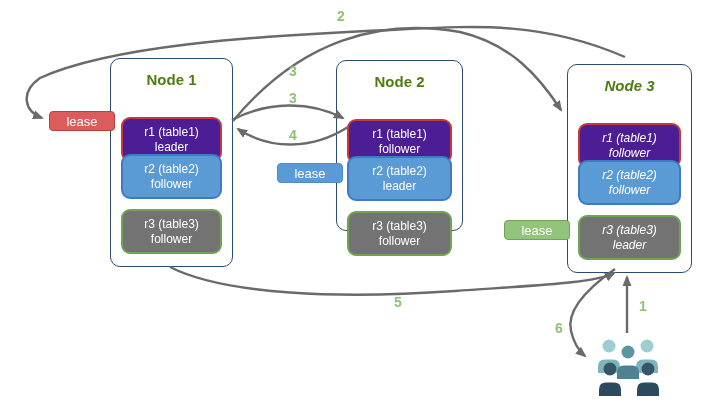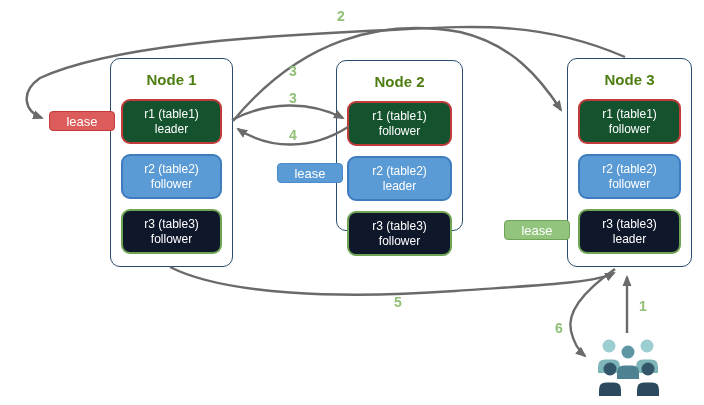--- a/index.html
+++ b/index.html
@@ -10,34 +10,34 @@
   }
   .stage{position:absolute;inset:0;width:704px;height:405px;}
 
   
   .node{
     position:absolute;background:#ffffff;border:1.5px solid #2B4C6F;
     border-radius:10px;box-sizing:border-box;z-index:1;
   }
   #node-1{left:110px;top:58px;width:123px;height:209px;}
   #node-2{left:336px;top:60px;width:127px;height:171px;}
-  #node-3{left:567px;top:58px;width:125px;height:209px;}
+  #node-3{left:567px;top:64px;width:125px;height:209px;font-style:italic;}
   .node-title{
     text-align:center;font-weight:bold;font-size:15px;color:#4d7c0f;
     margin-top:12px;
   }
   .replica{
     position:absolute;left:10px;right:10px;height:45px;border-radius:9px;
     color:#ffffff;display:flex;flex-direction:column;align-items:center;
     justify-content:center;font-size:12px;line-height:15px;
     border:2px solid transparent;box-sizing:border-box;text-align:center;
   }
-  .replica.red{background:#14532d;border-color:#C23B3B;}
+  .replica.red{background:#4c1d95;border-color:#C23B3B;margin-top:18px;}
   .replica.blue{background:#5B9BD5;border-color:#3F7CBF;}
-  .replica.green{background:#0f172a;border-color:#6FA455;}
+  .replica.green{background:#737373;border-color:#6FA455;}
   .row1{top:40px;} .row2{top:95px;} .row3{top:150px;}
 
   
   .lease{
     position:absolute;width:66px;height:20px;border-radius:4px;color:#fff;
     font-size:13px;display:flex;align-items:center;justify-content:center;
     box-sizing:border-box;border:1.5px solid transparent;z-index:6;
   }
   #lease-red{left:49px;top:111px;background:#DB5C5A;border-color:#C23B3B;}
   #lease-blue{left:277px;top:163px;background:#5B9BD5;border-color:#4A8BC9;}

